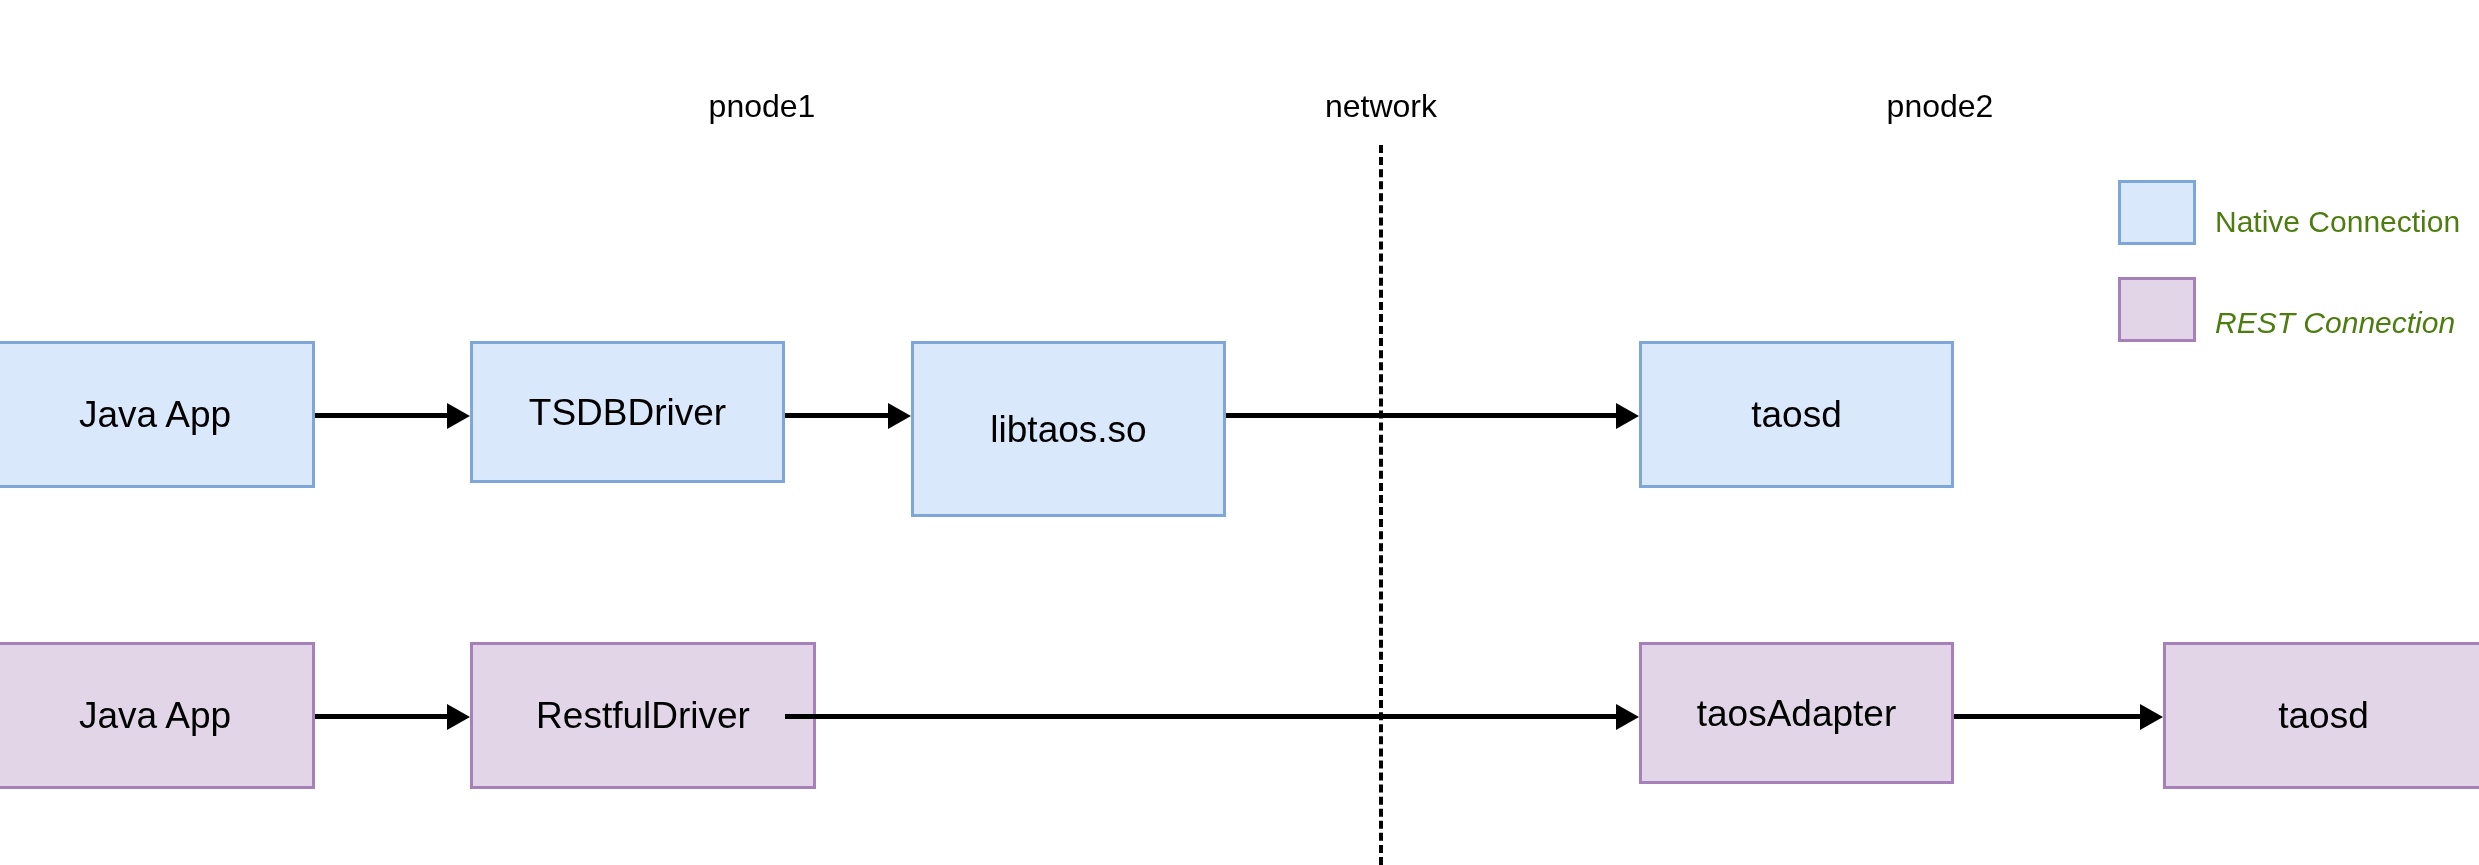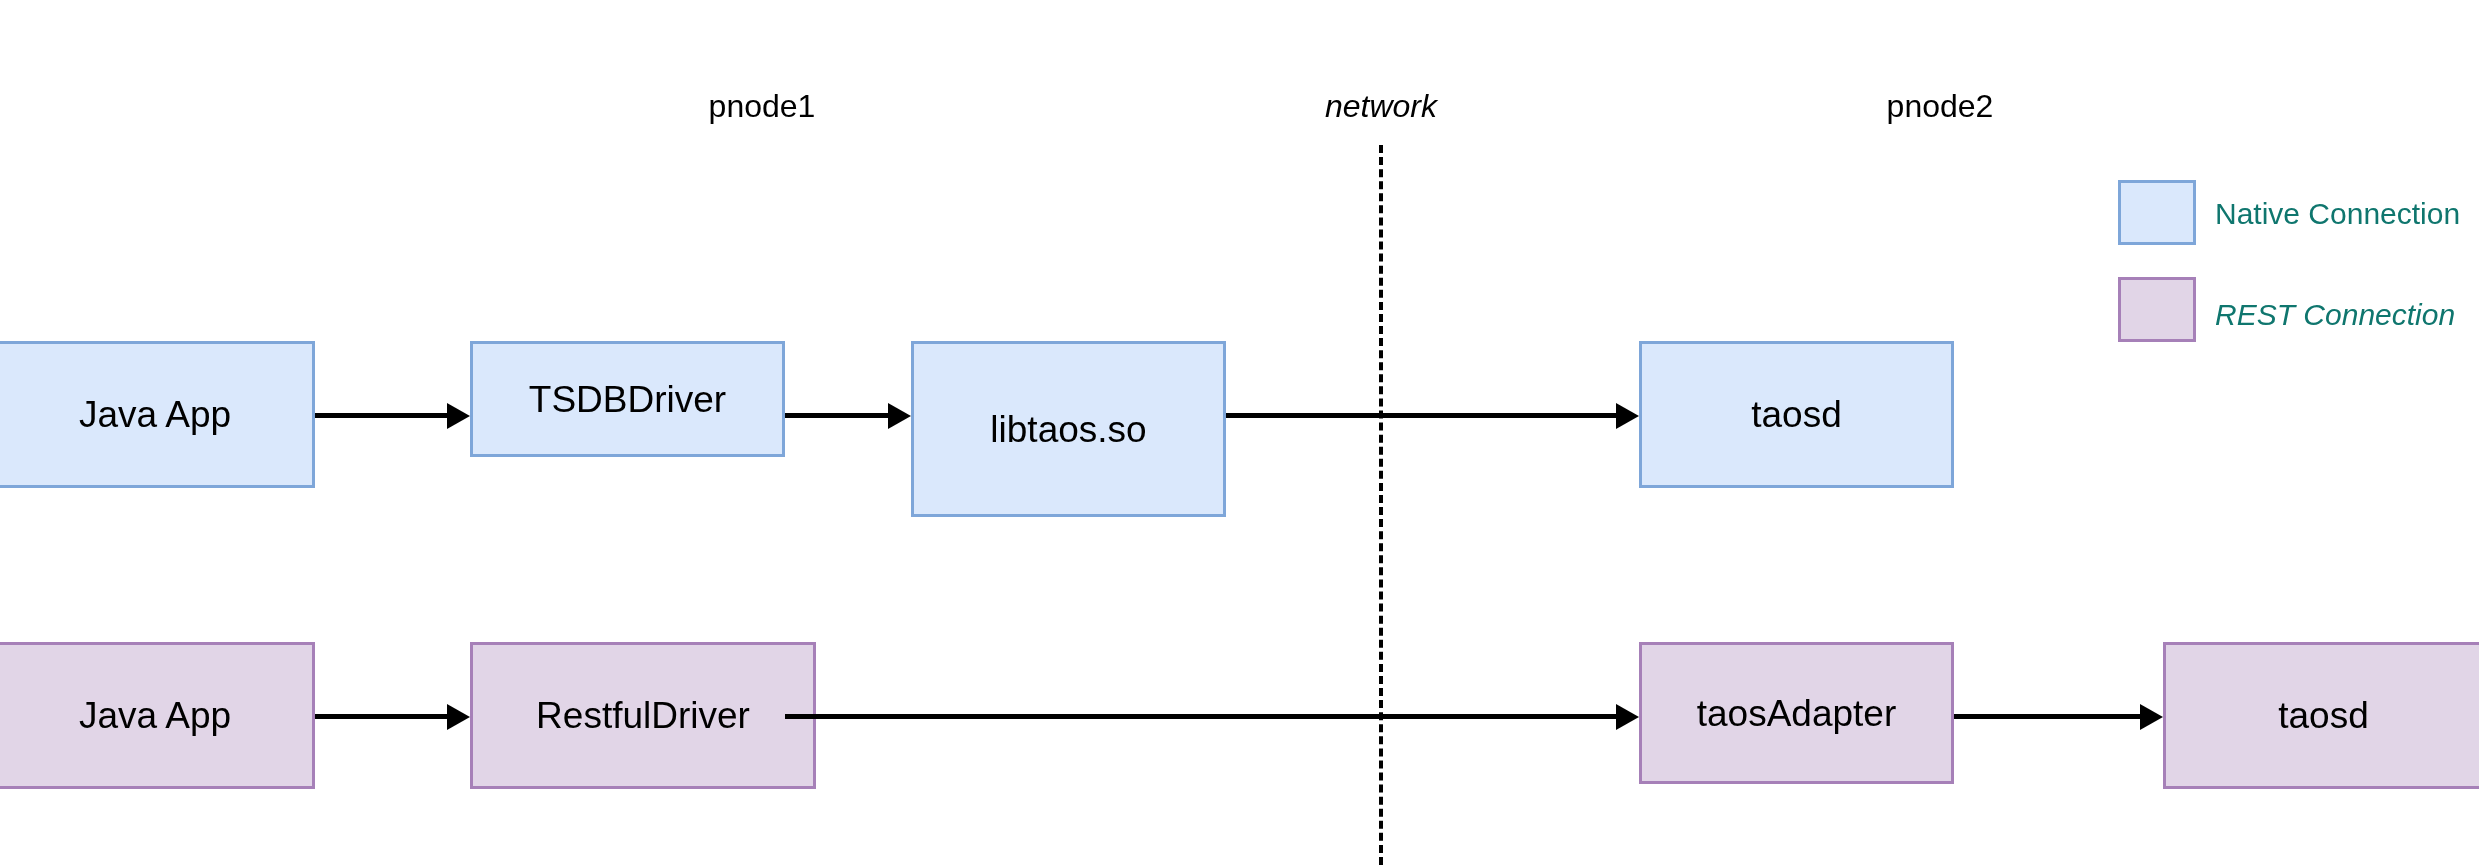--- a/index.html
+++ b/index.html
@@ -90,45 +90,46 @@
     border-color: #7ea6d9;
   }
   .legend-swatch.rest {
     background: #e1d5e7;
     border-color: #a680b8;
   }
   .legend-text {
     position: absolute;
     font-size: 30px;
     line-height: 30px;
-    color: #0f766e;
+    color: #4d7c0f;
     white-space: nowrap;
+    margin-top: 8px;
   }
 </style>
 </head>
 <body>
 
 <div id="canvas">
 
   <div class="zone-label" style="left:762px; top:86px;">pnode1</div>
 
-  <div class="zone-label" style="left:1381px; top:86px;font-style:italic;">network</div>
+  <div class="zone-label" style="left:1381px; top:86px;">network</div>
 
   <div class="zone-label" style="left:1940px; top:86px;">pnode2</div>
 
   <div class="divider" style="left:1379px; top:145px; height:720px;"></div>
 
   <div class="node-box native" style="left:-5px; top:341px; width:320px; height:147px;">
     <span class="node-label">Java App</span>
   </div>
 
   <div class="edge" style="left:315px; top:413px; width:132px;"></div>
   <div class="arrowhead" style="left:447px; top:403px;"></div>
 
-  <div class="node-box native" style="left:470px; top:341px; width:315px; height:116px;">
+  <div class="node-box native" style="left:470px; top:341px; width:315px; height:142px;">
     <span class="node-label">TSDBDriver</span>
   </div>
 
   <div class="edge" style="left:785px; top:413px; width:103px;"></div>
   <div class="arrowhead" style="left:888px; top:403px;"></div>
 
   <div class="node-box native" style="left:911px; top:341px; width:315px; height:176px;">
     <span class="node-label">libtaos.so</span>
   </div>
 

